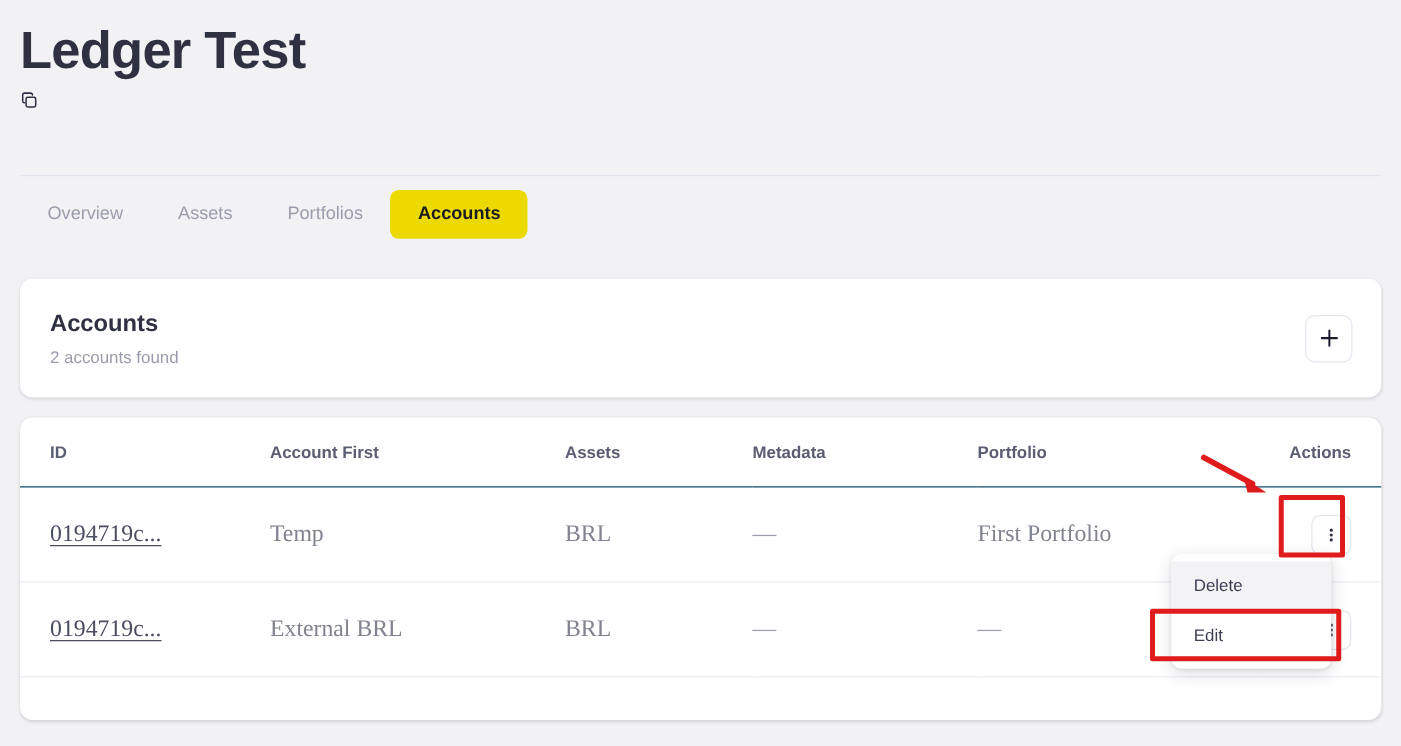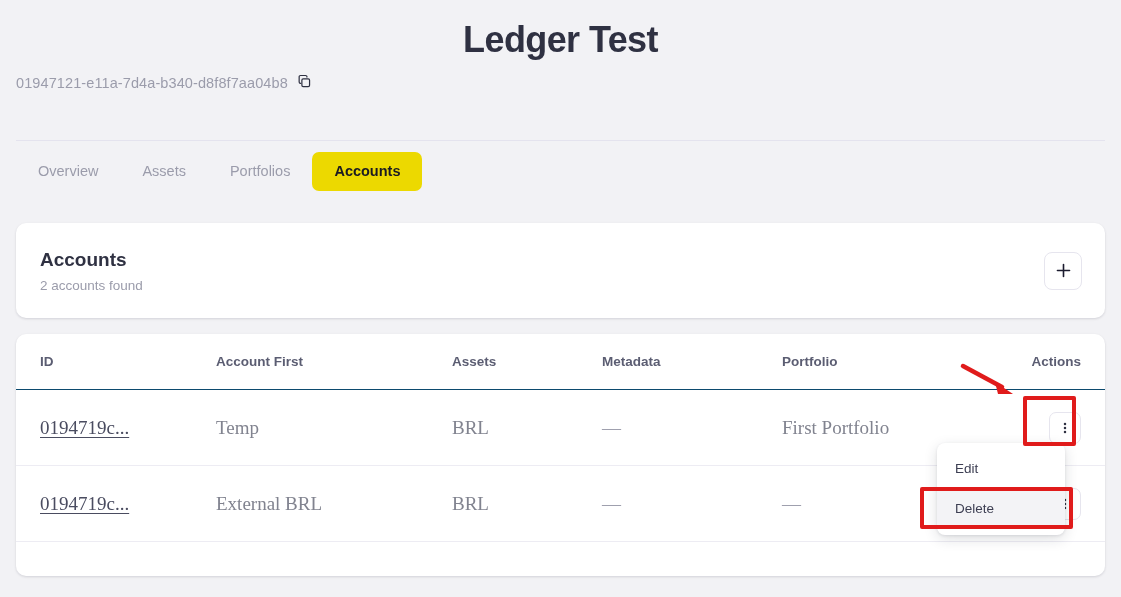--- a/index.html
+++ b/index.html
@@ -11,26 +11,25 @@
   body {
     background: #f2f2f5;
     font-family: "Liberation Sans", sans-serif;
     color: #2f3142;
     position: relative;
   }
 
   
   .page-head { padding: 18px 16px 0 16px; }
   .page-title {
-    font-size: 36px;
+    font-size: 42px;
     font-weight: bold;
     letter-spacing: -0.6px;
     color: #2f3142;
     line-height: 44px;
-    text-align: center;
   }
   .uuid-row {
     display: flex;
     align-items: center;
     gap: 9px;
     margin-top: 10px;
     height: 22px;
   }
   .uuid-text {
     font-size: 14.5px;
@@ -216,21 +215,20 @@
     border: 4px solid #e01b1b; border-radius: 2px;
   }
   #anno-arrow { left: 955px; top: 358px; width: 70px; height: 46px; }
 </style>
 </head>
 <body>
 
 <div class="page-head">
   <div class="page-title">Ledger Test</div>
   <div class="uuid-row">
-    <span class="uuid-text">01947121-e11a-7d4a-b340-d8f8f7aa04b8</span>
     <span class="copy-icon">
       <svg width="15" height="15" viewBox="0 0 16 16" fill="none">
         <rect x="5.2" y="5.2" width="8.2" height="8.2" rx="1.4" stroke="#2f3142" stroke-width="1.3"></rect>
         <path d="M10.6 3.3V3.0A1.4 1.4 0 0 0 9.2 1.6H3.7A1.4 1.4 0 0 0 2.3 3.0v5.5a1.4 1.4 0 0 0 1.4 1.4h0.3" stroke="#2f3142" stroke-width="1.3" fill="none" stroke-linecap="round"></path>
       </svg>
     </span>
   </div>
 </div>
 
 <div class="divider"></div>
@@ -307,22 +305,22 @@
               </svg>
             </span>
           </span>
         </td>
       </tr>
     </tbody>
   </table>
 </div>
 
 <div class="dropdown">
+  <div class="menu-item hover">Delete</div>
   <div class="menu-item">Edit</div>
-  <div class="menu-item hover">Delete</div>
 </div>
 
 <div class="anno" id="anno-kebab-box"></div>
 <div class="anno" id="anno-delete-box"></div>
 <div class="anno" id="anno-arrow">
   <svg width="70" height="46" viewBox="0 0 70 46" fill="none">
     <path d="M8 8 L47 29" stroke="#e01b1b" stroke-width="4.5" stroke-linecap="round"></path>
     <path d="M58 36 L40 24 L43 36 Z" fill="#e01b1b"></path>
   </svg>
 </div>

